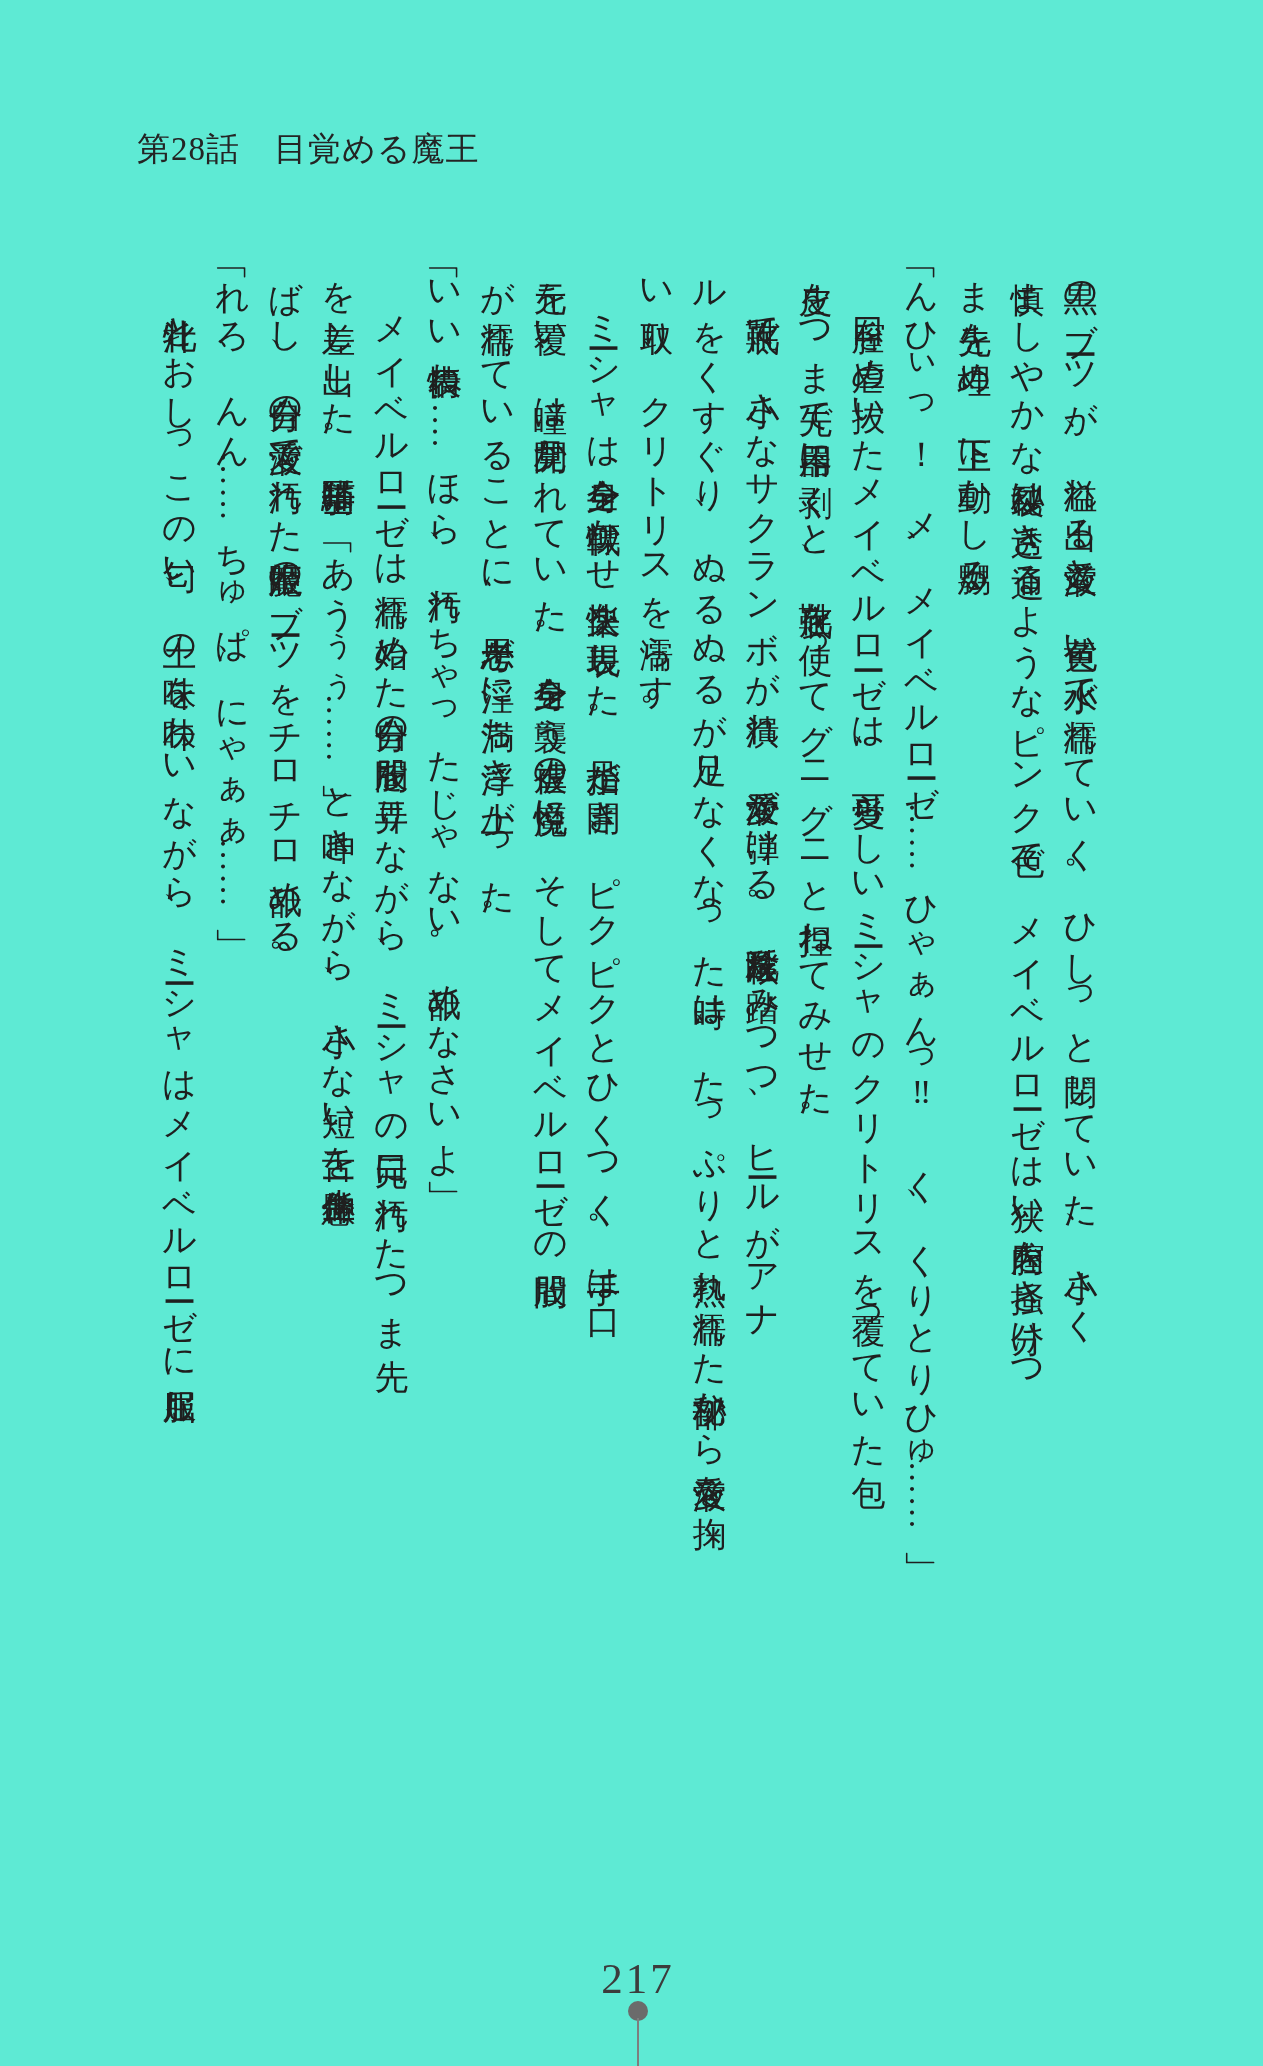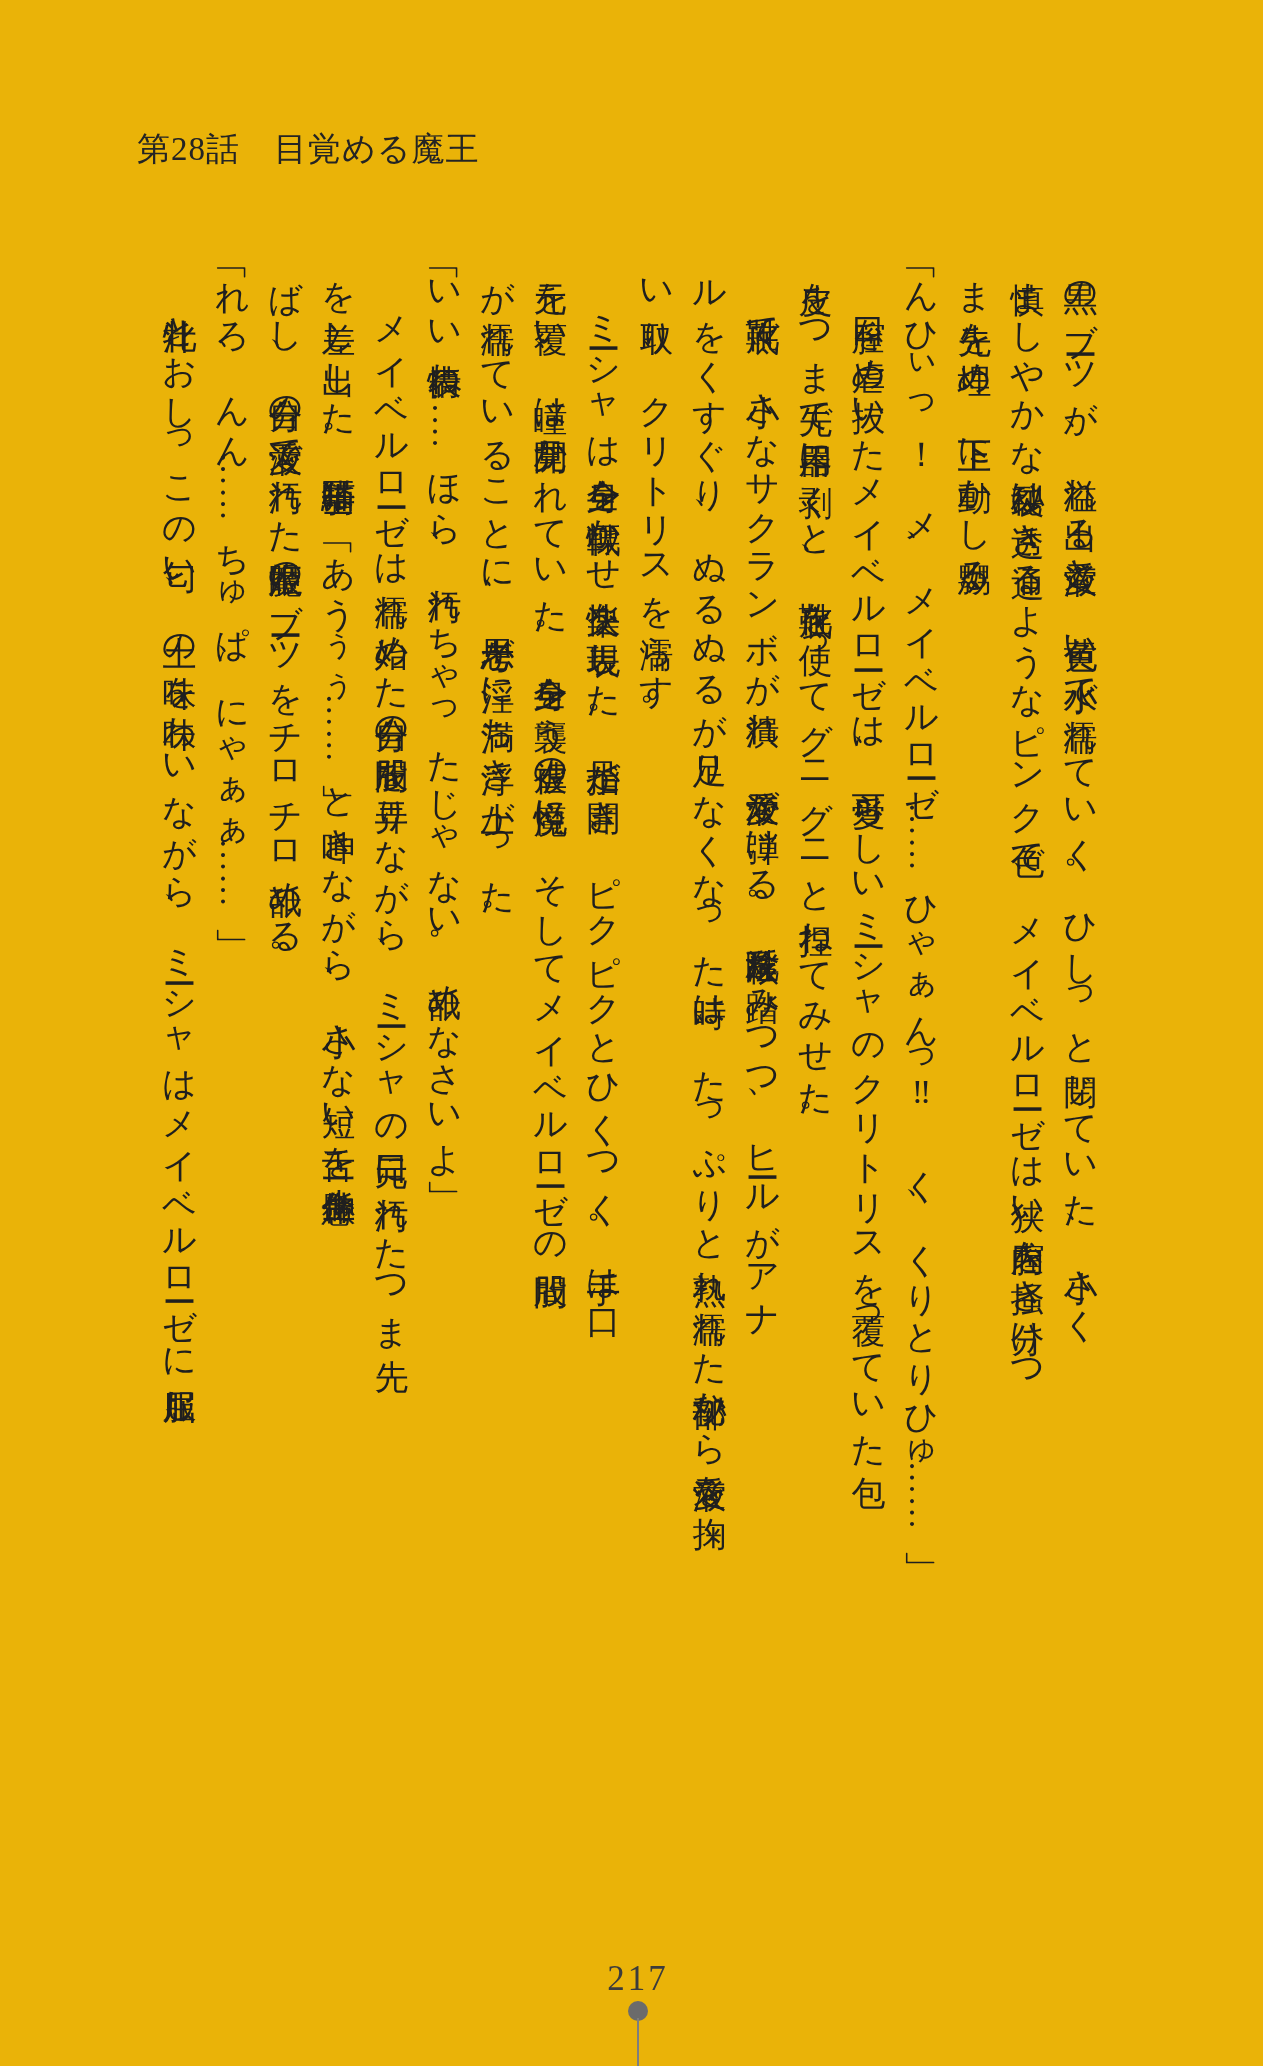--- a/index.html
+++ b/index.html
@@ -4,21 +4,21 @@
 <style>
   html, body {
     margin: 0;
     padding: 0;
     background: #ffffff;
   }
   .page {
     position: relative;
     width: 1263px;
     height: 2066px;
-    background: #eab308;
+    background: #5eead4;
     overflow: hidden;
     font-family: "Liberation Serif", "DejaVu Serif", serif;
     color: #1f1f1f;
   }
   .chapter-header {
     position: absolute;
     left: 137px;
     top: 129px;
     font-size: 33px;
     line-height: 40px;
@@ -42,21 +42,21 @@
     padding: 0;
     line-height: 53px;       
     white-space: nowrap;     
   }
   .page-number {
     position: absolute;
     left: 638px;
     top: 1961px;
     transform: translateX(-50%);
     font-family: "Liberation Serif", "DejaVu Serif", serif;
-    font-size: 35px;
+    font-size: 43px;
     line-height: 35px;
     letter-spacing: 3px;
     color: #3c3c3c;
   }
   .marker-dot {
     position: absolute;
     left: 628px;
     top: 2001px;
     width: 20px;
     height: 20px;

